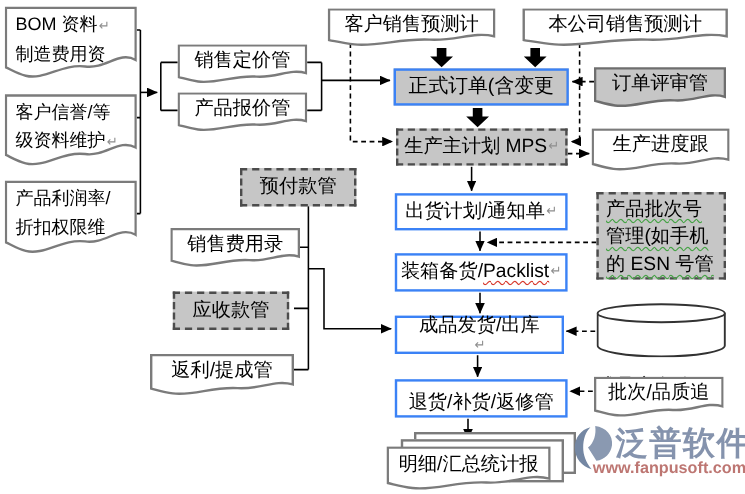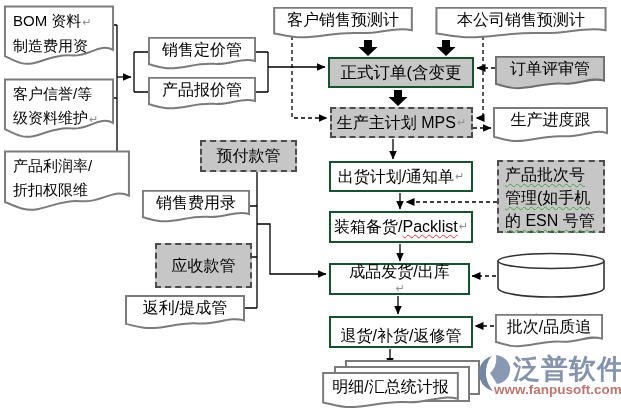--- a/index.html
+++ b/index.html
@@ -2,21 +2,21 @@
 <html><head>
 <meta charset="utf-8">
 <style>
   html,body{margin:0;padding:0;background:#fff;}
   .stage{
     position:relative;width:621px;height:412px;background:#ffffff;overflow:hidden;
     font-family:Liberation Sans, sans-serif;color:#000;
   }
   
   .node{position:absolute;box-sizing:border-box;font-size:16px;line-height:1.25;}
-  .rect{border:2px solid #14532d;background:#fff;display:flex;align-items:center;justify-content:center;text-align:center;}
+  .rect{border:2px solid #3b82f6;background:#fff;display:flex;align-items:center;justify-content:center;text-align:center;}
   .grayfill{background:#c6c6c6;}
   .dashbox{border:2px dashed #4c4c4c;background:#c6c6c6;display:flex;align-items:center;justify-content:center;text-align:center;}
   .dashbox.multiline{display:block;text-align:left;padding:1px 0 0 6px;line-height:23px;}
   .doc{position:absolute;}
   .doc svg{position:absolute;left:0;top:0;width:100%;height:100%;display:block;}
   .doc svg path{fill:#ffffff;stroke:#7b7b7b;stroke-width:2;vector-effect:non-scaling-stroke;}
   .doc.graydoc svg path{fill:#c6c6c6;stroke:#6e6e6e;}
   .doc .lbl{position:absolute;left:0;right:0;top:3px;text-align:center;}
   .doc .lines{position:absolute;left:9px;top:4px;right:2px;text-align:left;line-height:24px;font-size:15px;}
   .cyl{position:absolute;}
@@ -88,21 +88,21 @@
   </div>
 
   <div class="doc" style="left:4px;top:78px;width:110px;height:62px;">
     <svg viewBox="0 0 120 40" preserveAspectRatio="none">
         <path d="M1,1 H119 V29 C104,24 92,34 73,32.5 C52,31 36,40 19,37.5 C11,36.3 5,34 1,33 Z"></path>
       </svg>
     <div class="lines"><span>客户信誉/等</span><br>
     <span>级资料维护</span><span class="ret">↵</span></div>
   </div>
 
-  <div class="doc" style="left:4px;top:150px;width:110px;height:63px;padding-left:16px;">
+  <div class="doc" style="left:4px;top:150px;width:110px;height:63px;">
     <svg viewBox="0 0 120 40" preserveAspectRatio="none">
         <path d="M1,1 H119 V29 C104,24 92,34 73,32.5 C52,31 36,40 19,37.5 C11,36.3 5,34 1,33 Z"></path>
       </svg>
     <div class="lines"><span>产品利润率/</span><br>
     <span>折扣权限维</span></div>
   </div>
 
   <div class="doc" style="left:148px;top:37px;width:108px;height:33px;">
     <svg viewBox="0 0 120 40" preserveAspectRatio="none">
         <path d="M1,1 H119 V29 C104,24 92,34 73,32.5 C52,31 36,40 19,37.5 C11,36.3 5,34 1,33 Z"></path>
@@ -121,21 +121,21 @@
     <span>预付款管</span>
   </div>
 
   <div class="doc" style="left:142px;top:190px;width:108px;height:33px;">
     <svg viewBox="0 0 120 40" preserveAspectRatio="none">
         <path d="M1,1 H119 V29 C104,24 92,34 73,32.5 C52,31 36,40 19,37.5 C11,36.3 5,34 1,33 Z"></path>
       </svg>
     <div class="lbl">销售费用录</div>
   </div>
 
-  <div class="node dashbox" style="left:155px;top:243px;width:97px;height:45px;">
+  <div class="node dashbox" style="left:144px;top:243px;width:97px;height:32px;">
     <span>应收款管</span>
   </div>
 
   <div class="doc" style="left:125px;top:295px;width:120px;height:35px;">
     <svg viewBox="0 0 120 40" preserveAspectRatio="none">
         <path d="M1,1 H119 V29 C104,24 92,34 73,32.5 C52,31 36,40 19,37.5 C11,36.3 5,34 1,33 Z"></path>
       </svg>
     <div class="lbl">返利/提成管</div>
   </div>
 

